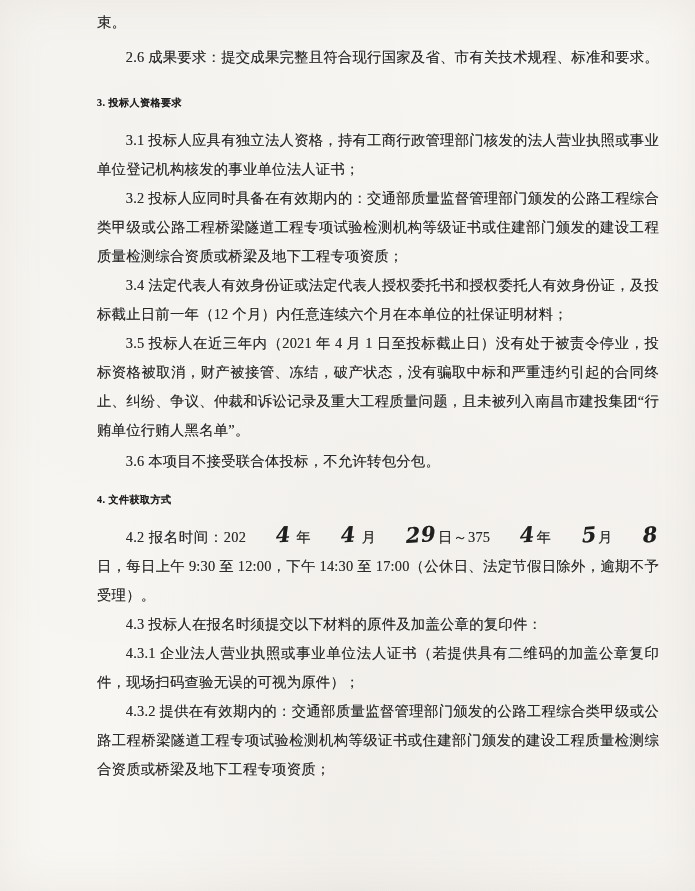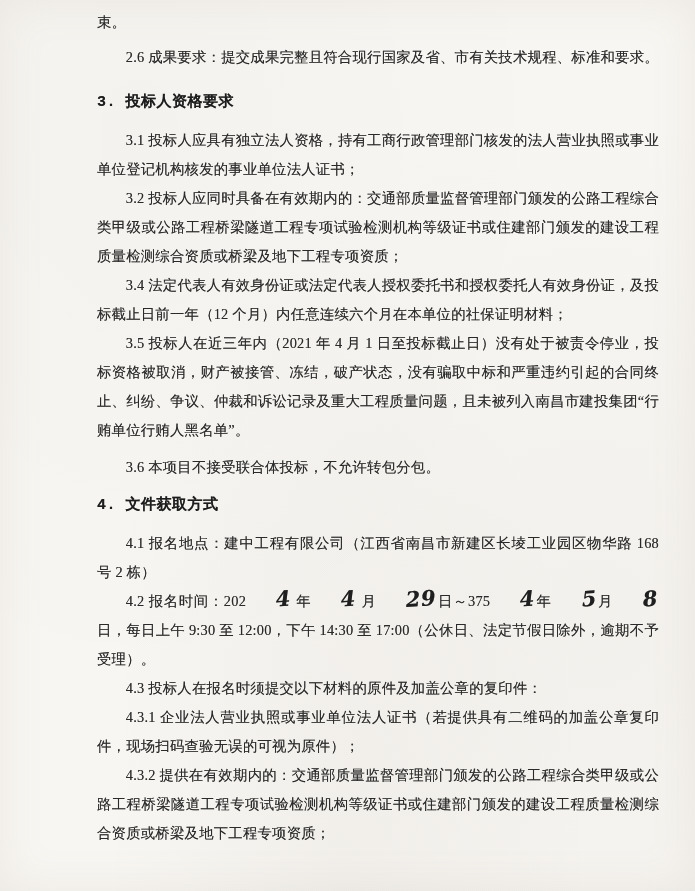--- a/index.html
+++ b/index.html
@@ -33,30 +33,30 @@
   p.clause {
     margin: 0;
     text-indent: 2em;
   }
   p.fragment {
     margin: 0 0 6px 0;
     text-indent: 0;
   }
   p.pre-heading-gap { margin-bottom: 16px; }
   h2.sec-heading {
-    font-family: Liberation Mono, monospace;
-    font-size: 15px;
+    font-family: Liberation Serif, serif;
+    font-size: 10px;
     font-weight: 700;
     color: #1d1d1d;
     margin: 9px 0 9px 0;
     line-height: 29px;
     letter-spacing: 0.5px;
     text-shadow: 0 0 0.6px rgba(20,20,20,0.6);
   }
-  p.clause-36 { margin-top: 8px; }
+  p.clause-36 { margin-top: 2px; }
   .hw {
     display: inline-block;
     font-family: "DejaVu Serif", serif;
     font-style: italic;
     font-weight: 600;
     font-size: 21px;
     line-height: 0;
     letter-spacing: 0.5px;
     transform: rotate(-4deg) translateY(1px);
     color: #1f1f1f;
@@ -76,21 +76,20 @@
   <h2 class="sec-heading">3. 投标人资格要求</h2>
 
   <p class="clause">3.1 投标人应具有独立法人资格，持有工商行政管理部门核发的法人营业执照或事业单位登记机构核发的事业单位法人证书；</p>
   <p class="clause">3.2 投标人应同时具备在有效期内的：交通部质量监督管理部门颁发的公路工程综合类甲级或公路工程桥梁隧道工程专项试验检测机构等级证书或住建部门颁发的建设工程质量检测综合资质或桥梁及地下工程专项资质；</p>
   <p class="clause">3.4 法定代表人有效身份证或法定代表人授权委托书和授权委托人有效身份证，及投标截止日前一年（12 个月）内任意连续六个月在本单位的社保证明材料；</p>
   <p class="clause">3.5 投标人在近三年内（2021 年 4 月 1 日至投标截止日）没有处于被责令停业，投标资格被取消，财产被接管、冻结，破产状态，没有骗取中标和严重违约引起的合同终止、纠纷、争议、仲裁和诉讼记录及重大工程质量问题，且未被列入南昌市建投集团“行贿单位行贿人黑名单”。</p>
   <p class="clause clause-36">3.6 本项目不接受联合体投标，不允许转包分包。</p>
 
   <h2 class="sec-heading">4. 文件获取方式</h2>
 
-  <p class="clause">4.1 报名地点：建中工程有限公司（江西省南昌市新建区长堎工业园区物华路 168 号 2 栋）</p>
 
   <p class="clause"><span>4.2 报名时间：202</span><span class="hw">4</span><span> 年</span><span class="hw">4</span><span> 月</span><span class="hw">29</span><span>日～375</span><span class="hw">4</span><span>年</span><span class="hw">5</span><span>月</span><span class="hw">8</span><span>日，每日上午 9:30 至 12:00，下午 14:30 至 17:00（公休日、法定节假日除外，逾期不予受理）。</span></p>
 
   <p class="clause">4.3 投标人在报名时须提交以下材料的原件及加盖公章的复印件：</p>
   <p class="clause">4.3.1 企业法人营业执照或事业单位法人证书（若提供具有二维码的加盖公章复印件，现场扫码查验无误的可视为原件）；</p>
   <p class="clause">4.3.2 提供在有效期内的：交通部质量监督管理部门颁发的公路工程综合类甲级或公路工程桥梁隧道工程专项试验检测机构等级证书或住建部门颁发的建设工程质量检测综合资质或桥梁及地下工程专项资质；</p>
 
 </div>
 
 </body></html>

